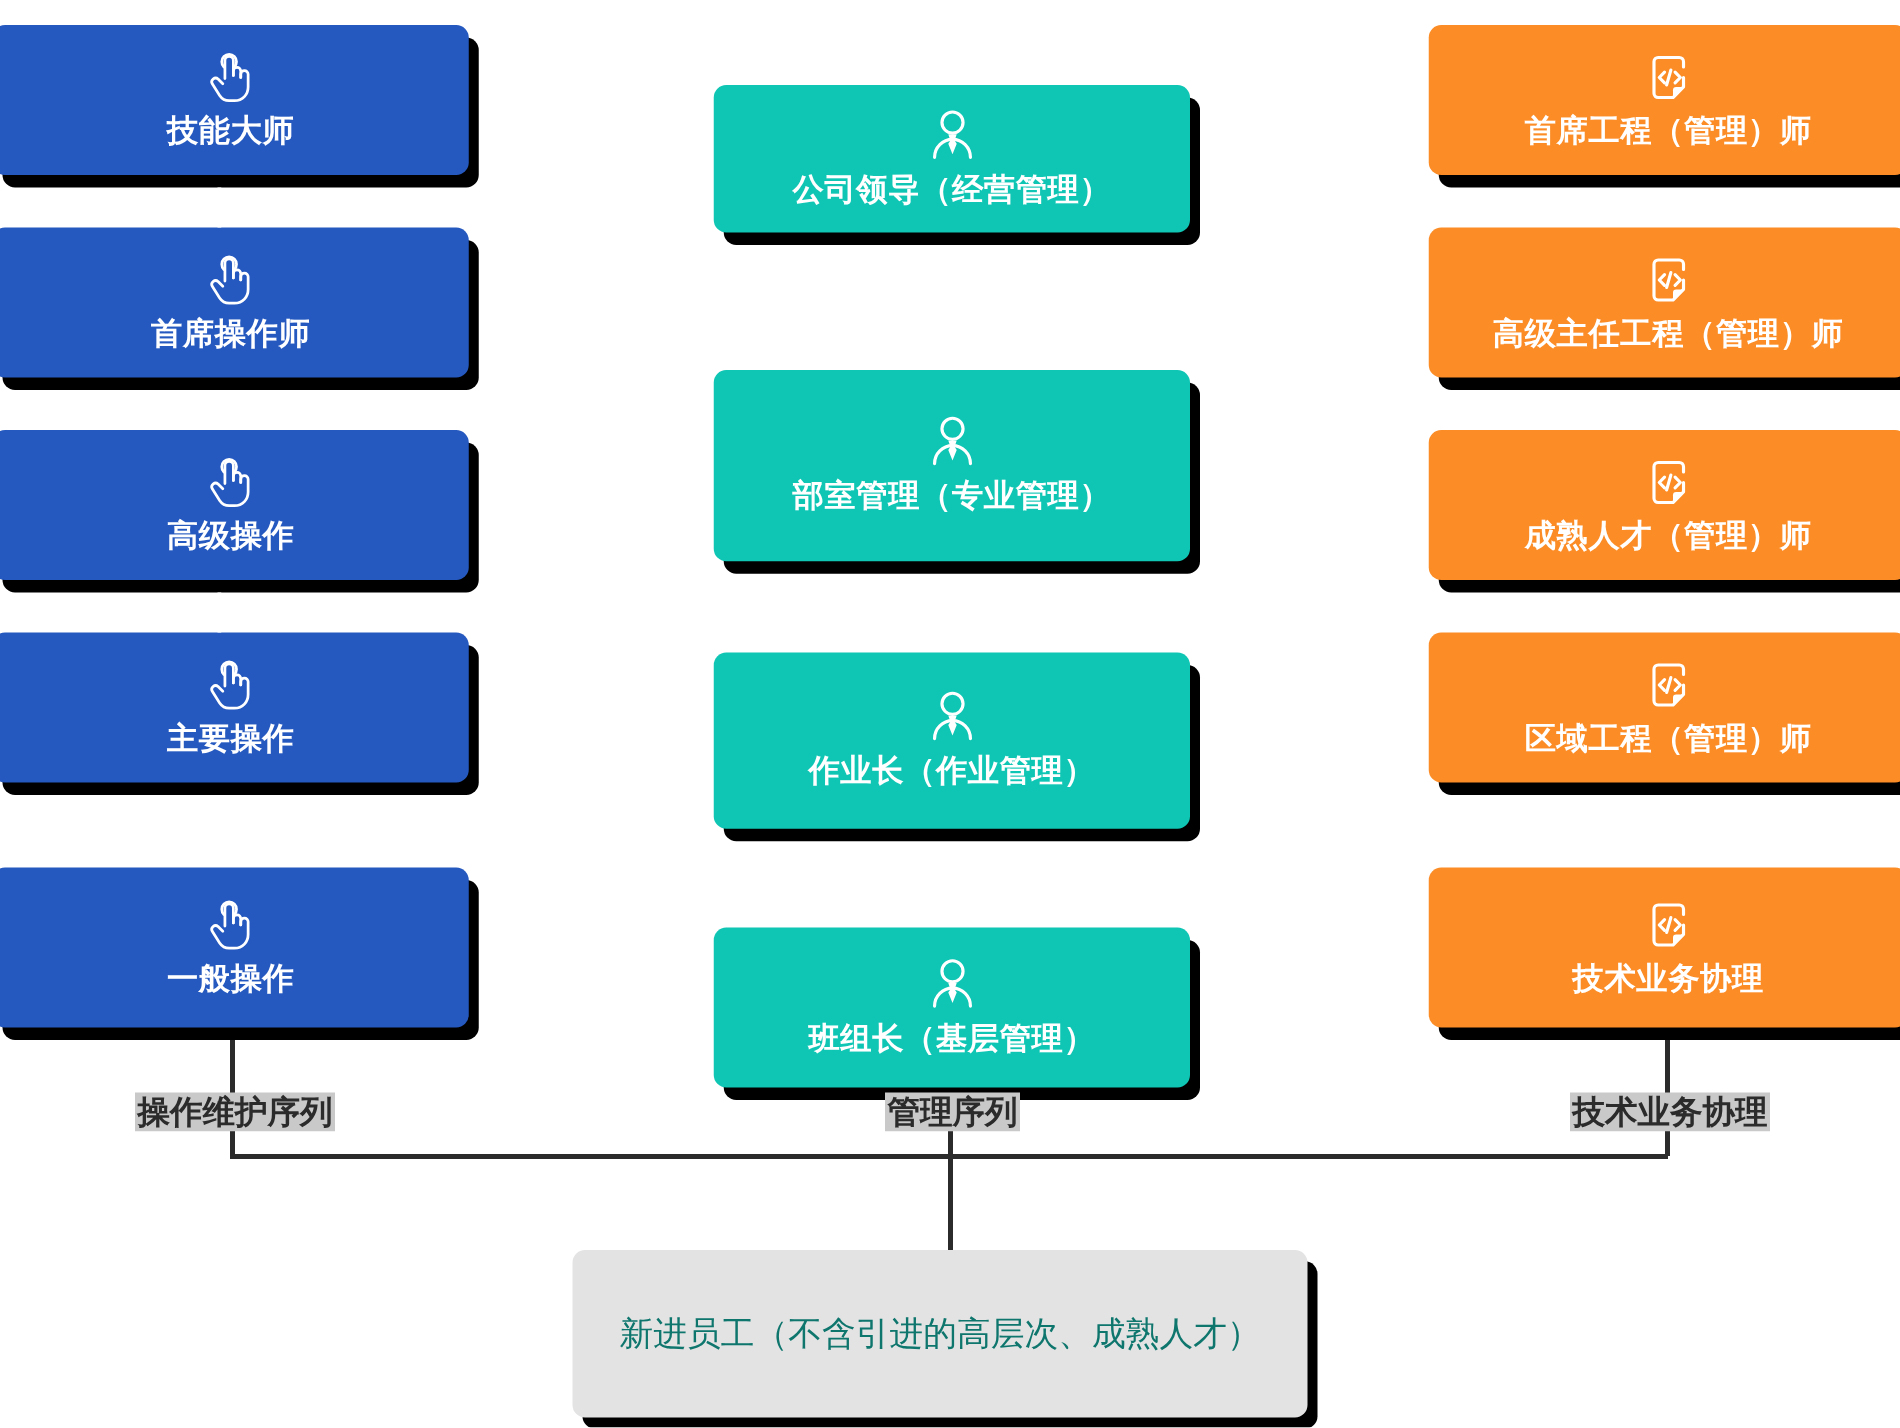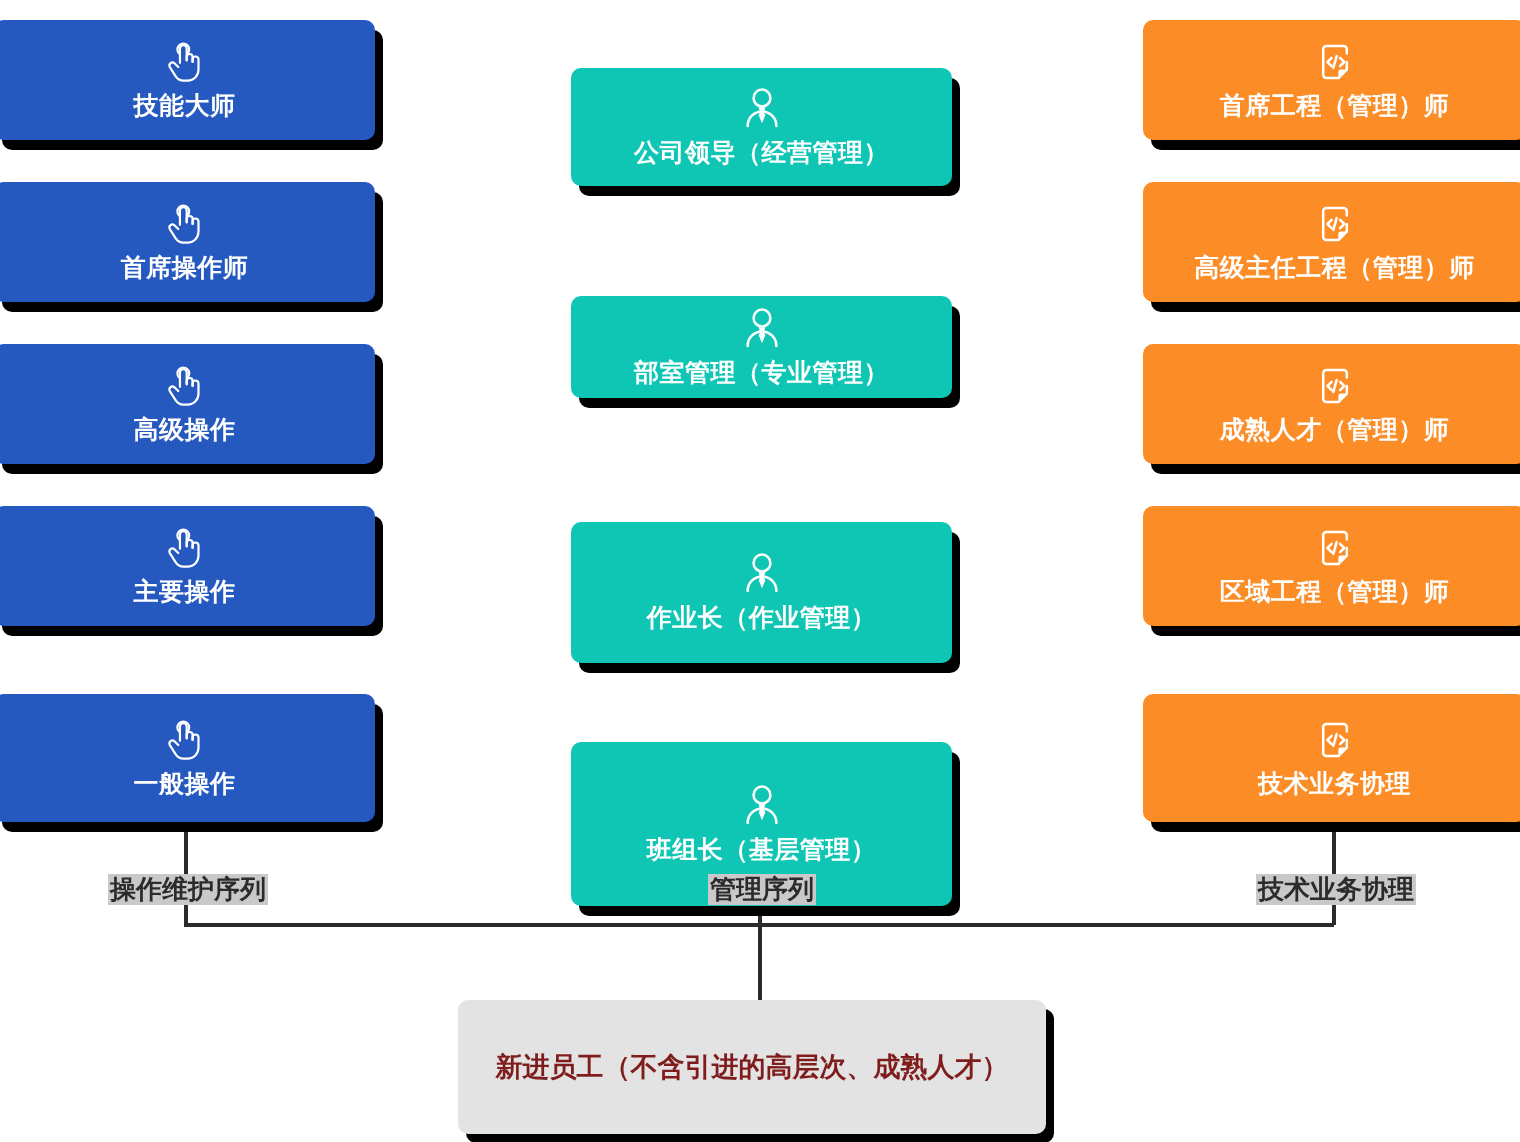--- a/index.html
+++ b/index.html
@@ -101,22 +101,22 @@
     border-radius: 10px;
     box-shadow: 8px 9px 0 0 #000000;
     display: flex;
     align-items: center;
     justify-content: center;
     box-sizing: border-box;
     z-index: 4;
   }
   #entry-box .label {
     font-size: 27px;
-    color: #7f1d1d;
-    font-weight: 700;
+    color: #0f766e;
+    font-weight: 400;
     white-space: nowrap;
   }
 </style>
 </head>
 <body>
 
 <div id="stage">
 
   <svg id="wires" viewBox="0 0 1520 1142" xmlns="http://www.w3.org/2000/svg">
     <g stroke="#2b2b2b" stroke-width="4" fill="none" shape-rendering="crispEdges">
@@ -197,21 +197,21 @@
     <span class="icon">
       <svg viewBox="0 0 64 64" fill="none" stroke="#ffffff" stroke-width="3" stroke-linecap="round" stroke-linejoin="round">
         <circle cx="32" cy="19" r="10"></circle>
         <path d="M15 52c0-9.4 7.6-17 17-17s17 7.6 17 17"></path>
         <path d="M28 30h8l-2 6 2 3-4 10-4-10 2-3z" fill="#ffffff" stroke="none"></path>
       </svg>
     </span>
     <span class="label">公司领导（经营管理）</span>
   </div>
 
-  <div class="card teal col-teal" style="top:248px;height:102px;">
+  <div class="card teal col-teal" style="top:248px;height:153px;">
     <span class="icon">
       <svg viewBox="0 0 64 64" fill="none" stroke="#ffffff" stroke-width="3" stroke-linecap="round" stroke-linejoin="round">
         <circle cx="32" cy="19" r="10"></circle>
         <path d="M15 52c0-9.4 7.6-17 17-17s17 7.6 17 17"></path>
         <path d="M28 30h8l-2 6 2 3-4 10-4-10 2-3z" fill="#ffffff" stroke="none"></path>
       </svg>
     </span>
     <span class="label">部室管理（专业管理）</span>
   </div>
 
@@ -219,21 +219,21 @@
     <span class="icon">
       <svg viewBox="0 0 64 64" fill="none" stroke="#ffffff" stroke-width="3" stroke-linecap="round" stroke-linejoin="round">
         <circle cx="32" cy="19" r="10"></circle>
         <path d="M15 52c0-9.4 7.6-17 17-17s17 7.6 17 17"></path>
         <path d="M28 30h8l-2 6 2 3-4 10-4-10 2-3z" fill="#ffffff" stroke="none"></path>
       </svg>
     </span>
     <span class="label">作业长（作业管理）</span>
   </div>
 
-  <div class="card teal col-teal" style="top:694px;height:164px;">
+  <div class="card teal col-teal" style="top:694px;height:128px;">
     <span class="icon">
       <svg viewBox="0 0 64 64" fill="none" stroke="#ffffff" stroke-width="3" stroke-linecap="round" stroke-linejoin="round">
         <circle cx="32" cy="19" r="10"></circle>
         <path d="M15 52c0-9.4 7.6-17 17-17s17 7.6 17 17"></path>
         <path d="M28 30h8l-2 6 2 3-4 10-4-10 2-3z" fill="#ffffff" stroke="none"></path>
       </svg>
     </span>
     <span class="label">班组长（基层管理）</span>
   </div>
 

